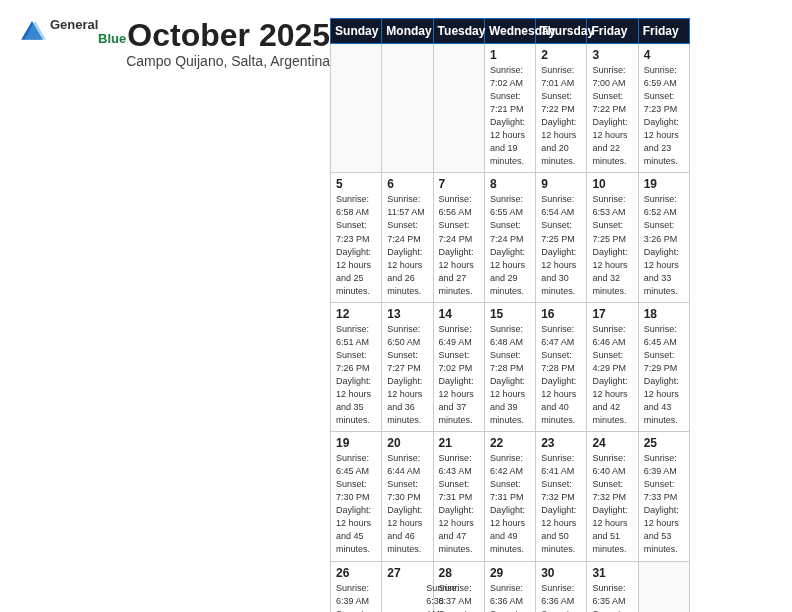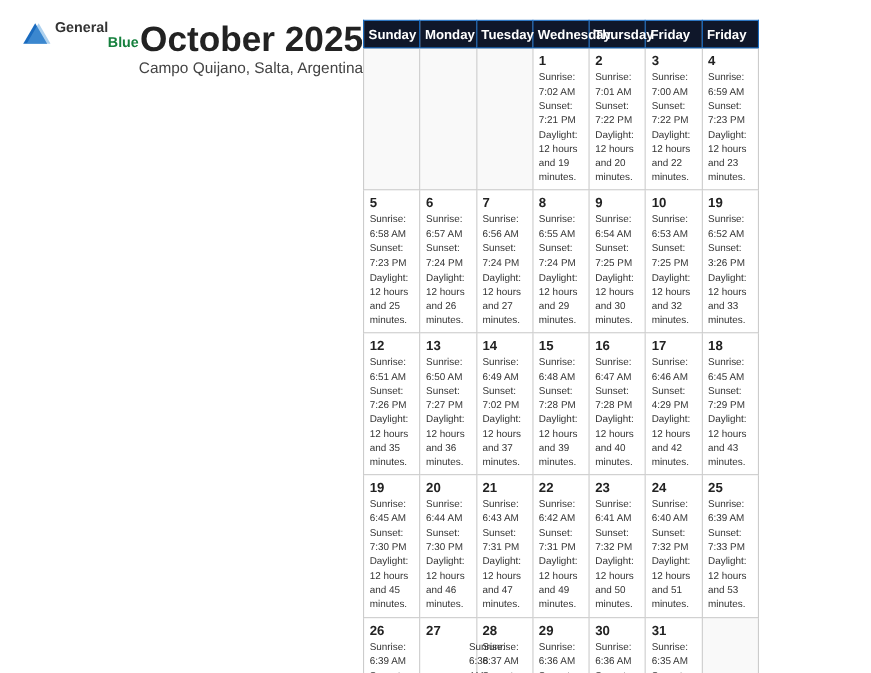--- a/index.html
+++ b/index.html
@@ -164,21 +164,21 @@
         <tr>
           <td>
             <div class="day-num">5</div>
             <div class="day-info" style="white-space: pre-line;">Sunrise: 6:58 AM
 Sunset: 7:23 PM
 Daylight: 12 hours
 and 25 minutes.</div>
           </td>
           <td>
             <div class="day-num">6</div>
-            <div class="day-info" style="white-space: pre-line;">Sunrise: 6:57 AM
+            <div class="day-info" style="white-space: pre-line;">Sunrise: 11:57 AM
 Sunset: 7:24 PM
 Daylight: 12 hours
 and 26 minutes.</div>
           </td>
           <td>
             <div class="day-num">7</div>
             <div class="day-info" style="white-space: pre-line;">Sunrise: 6:56 AM
 Sunset: 7:24 PM
 Daylight: 12 hours
 and 27 minutes.</div>

